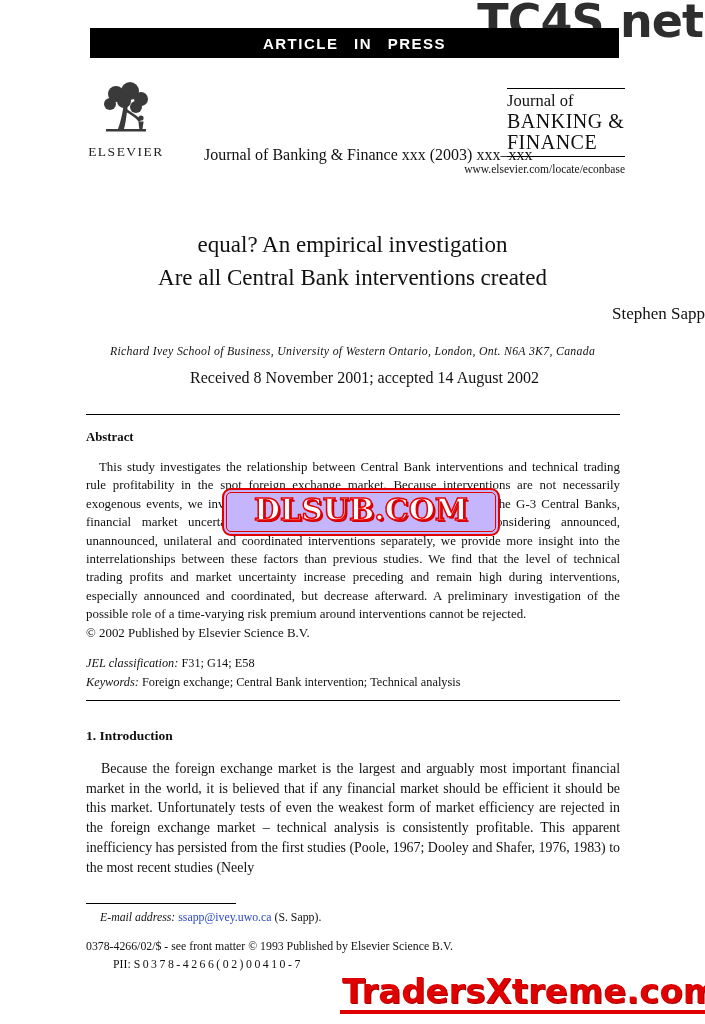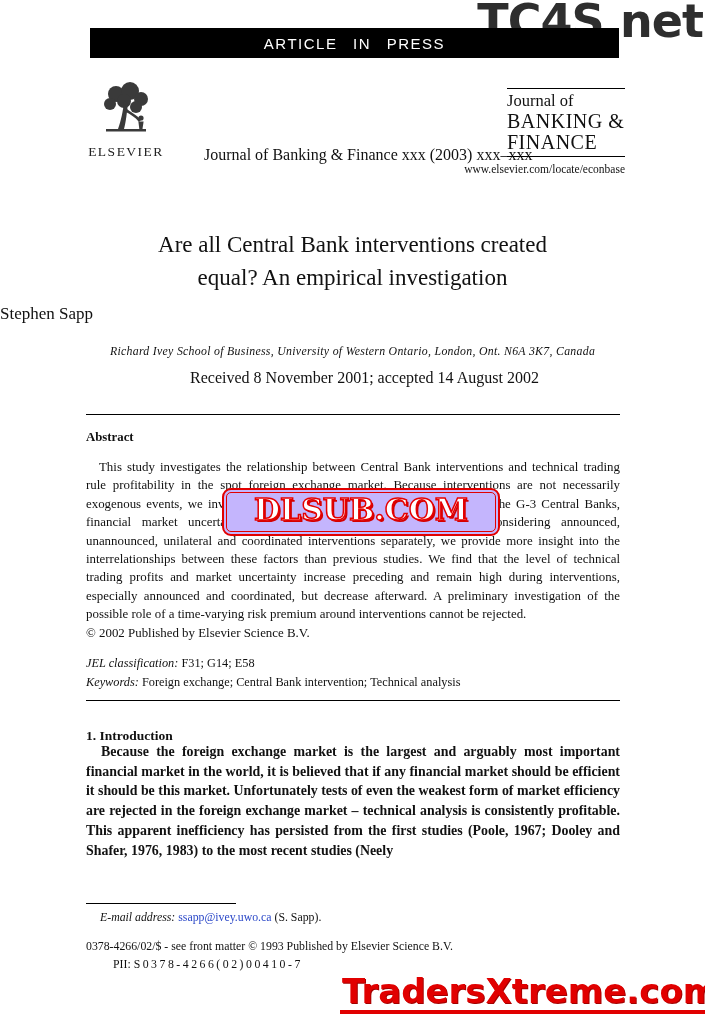--- a/index.html
+++ b/index.html
@@ -27,51 +27,51 @@
     border:2.5px solid #e20000; border-radius:9px; padding:2px; background:#c4b5fd;
   }
   .stamp-inner {
     width:100%; height:100%; border:1.5px solid #e20000; border-radius:5px;
     display:flex; align-items:center; justify-content:center; overflow:hidden;
   }
   
   .banner {
     position:absolute; left:90px; top:28px; width:529px; height:30px; z-index:2;
     background:#000; color:#fff; display:flex; align-items:center; justify-content:center;
-    font-family:"Liberation Sans", sans-serif; font-weight:normal; font-size:15px;
+    font-family:"Liberation Sans", sans-serif; font-weight:bold; font-size:15px;
     letter-spacing:1.5px; word-spacing:10px;
   }
   
   .elsevier { position:absolute; left:86px; top:82px; width:80px; text-align:center; }
   .elsevier-name { font-size:13.5px; letter-spacing:1.5px; margin-top:2px; color:#222; }
   .journal-line { position:absolute; left:204px; top:146px; font-size:16px; }
   .jlogo {
     position:absolute; right:80px; top:88px; width:118px; 
     border-top:1.5px solid #000; border-bottom:1.5px solid #000; padding:2px 0 3px 0;
   }
   .jlogo .l1 { font-size:16.5px; }
   .jlogo .l2, .jlogo .l3 { font-size:20px; letter-spacing:0.5px; line-height:21px; }
   .website { position:absolute; right:80px; top:163px; font-size:11.5px; }
   
   .title { position:absolute; left:0; right:0; top:228px; text-align:center; font-size:23px; line-height:33px; }
-  .author { position:absolute; left:0; right:0; top:304px; text-align:left; font-size:17px; }
+  .author { position:absolute; left:0; right:0; top:304px; text-align:right; font-size:17px; }
   .affiliation { position:absolute; left:0; right:0; top:344px; text-align:center; font-style:italic; font-size:11.8px; letter-spacing:0.3px; }
   .received { position:absolute; left:0; right:0; top:369px; text-align:center; font-size:16px;margin-left:24px; }
   .rule { position:absolute; left:86px; width:534px; border-top:1px solid #000; height:0; }
   .rule1 { top:414px; } .rule2 { top:700px; }
   
   .abstract-head { position:absolute; left:86px; top:430px; font-weight:bold; font-size:12.8px; }
   .abstract-body { position:absolute; left:86px; top:458px; width:534px; font-size:12.9px; line-height:18.4px; text-align:justify; }
   .abstract-body .para { text-indent:13px; }
   .jel { position:absolute; left:86px; top:656px; font-size:12.3px; }
   .keywords { position:absolute; left:86px; top:675px; font-size:12.3px; }
   .it { font-style:italic; }
   
   .intro-head { position:absolute; left:86px; top:728px; font-weight:bold; font-size:13.5px; }
-  .intro-body { position:absolute; left:86px; top:742px; width:534px; font-size:13.9px; line-height:19.7px; text-align:justify; text-indent:15px;font-weight:bold; }
+  .intro-body { position:absolute; left:86px; top:759px; width:534px; font-size:13.9px; line-height:19.7px; text-align:justify; text-indent:15px; }
   
   .foot-rule { position:absolute; left:86px; top:903px; width:150px; border-top:1px solid #000; height:0; }
   .footnote { position:absolute; left:100px; top:910px; font-size:11.8px; }
   .footnote a { color:#2b48c8; text-decoration:none;text-align:right; }
   .footer1 { position:absolute; left:86px; top:939px; font-size:11.8px; }
   .footer2 { position:absolute; left:86px; top:957px; font-size:11.8px;margin-left:27px; }
   .pii { letter-spacing:2.5px; }
 </style>
 </head>
 <body>
@@ -109,22 +109,22 @@
 
   <div class="jlogo">
     <div class="l1">Journal of</div>
     <div class="l2">BANKING &amp;</div>
     <div class="l3">FINANCE</div>
   </div>
 
   <div class="website">www.elsevier.com/locate/econbase</div>
 
   <div class="title">
+    <div>equal? An empirical investigation</div>
     <div>Are all Central Bank interventions created</div>
-    <div>equal? An empirical investigation</div>
   </div>
   <div class="author">Stephen Sapp</div>
   <div class="affiliation">Richard Ivey School of Business, University of Western Ontario, London, Ont. N6A 3K7, Canada</div>
   <div class="received">Received 8 November 2001; accepted 14 August 2002</div>
 
   <div class="rule rule1"></div>
 
   <div class="abstract-head">Abstract</div>
   <div class="abstract-body">
     <div class="para">This study investigates the relationship between Central Bank interventions and technical trading rule profitability in the spot foreign exchange market. Because interventions are not necessarily exogenous events, we investigate the relationship between interventions by the G-3 Central Banks, financial market uncertainty and technical trading profitability. By considering announced, unannounced, unilateral and coordinated interventions separately, we provide more insight into the interrelationships between these factors than previous studies. We find that the level of technical trading profits and market uncertainty increase preceding and remain high during interventions, especially announced and coordinated, but decrease afterward. A preliminary investigation of the possible role of a time-varying risk premium around interventions cannot be rejected.</div>

